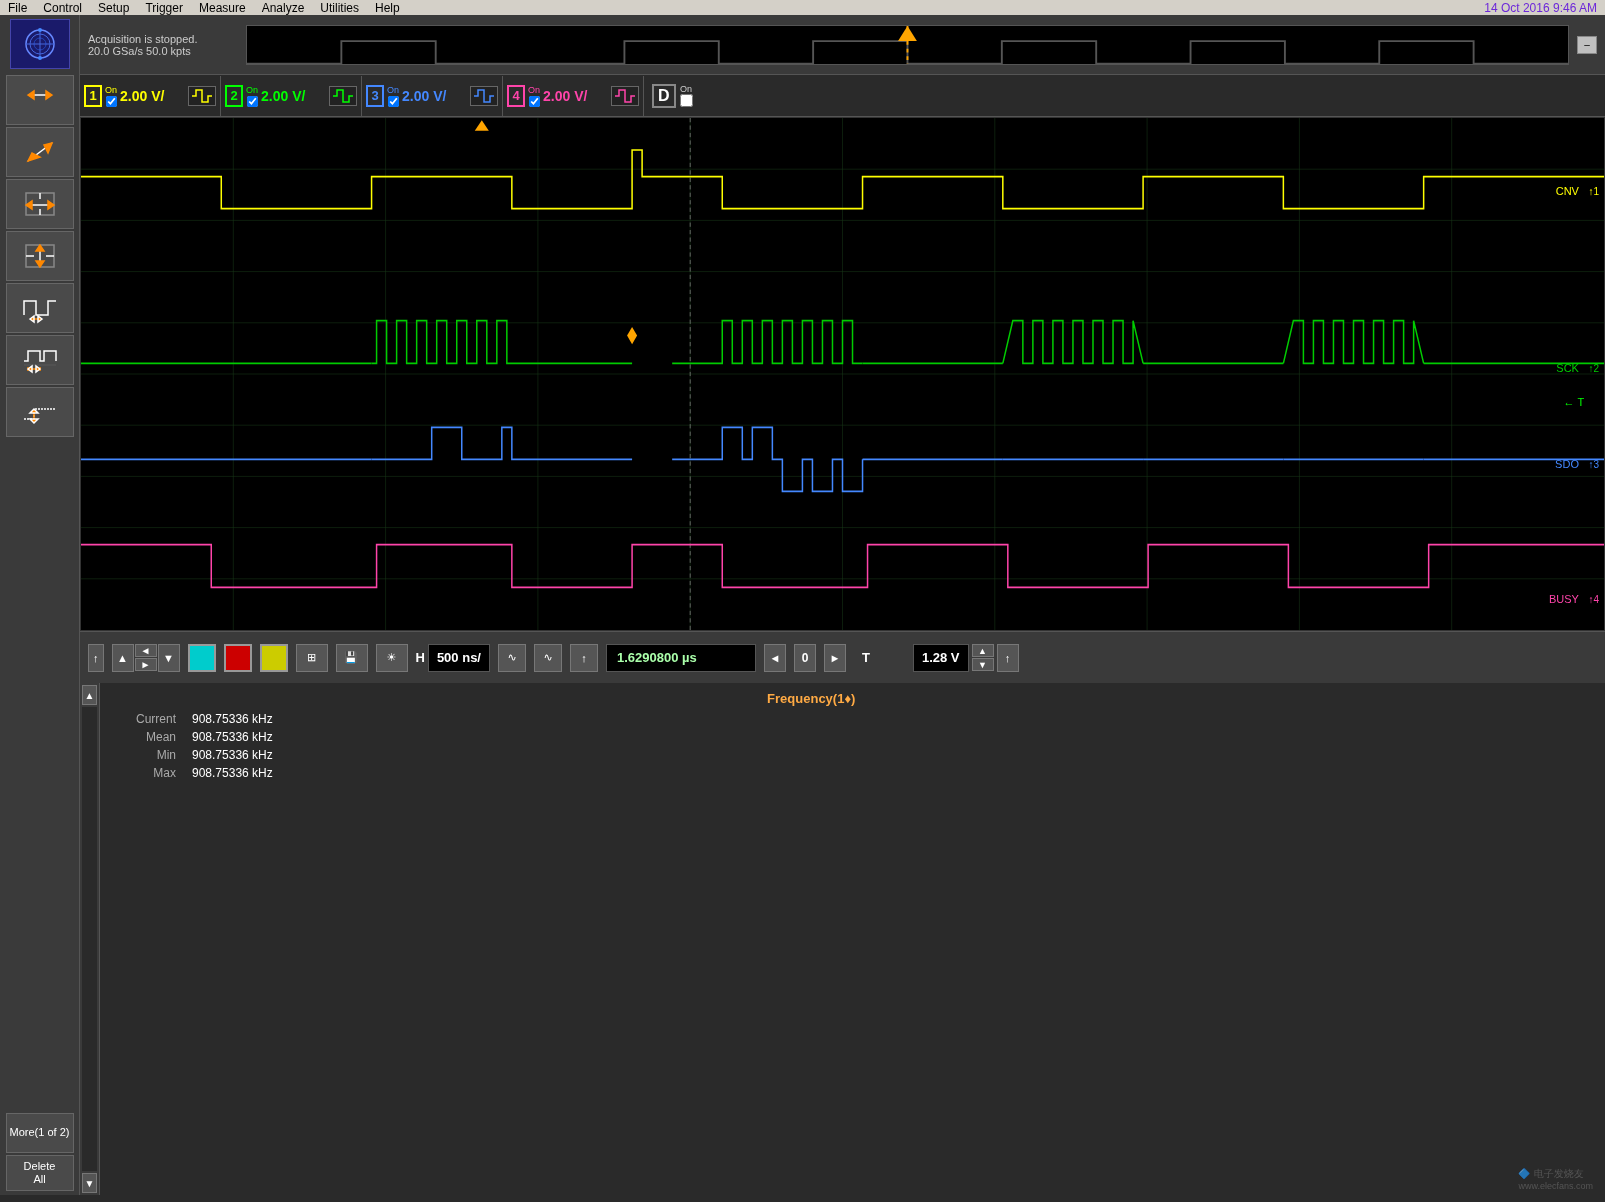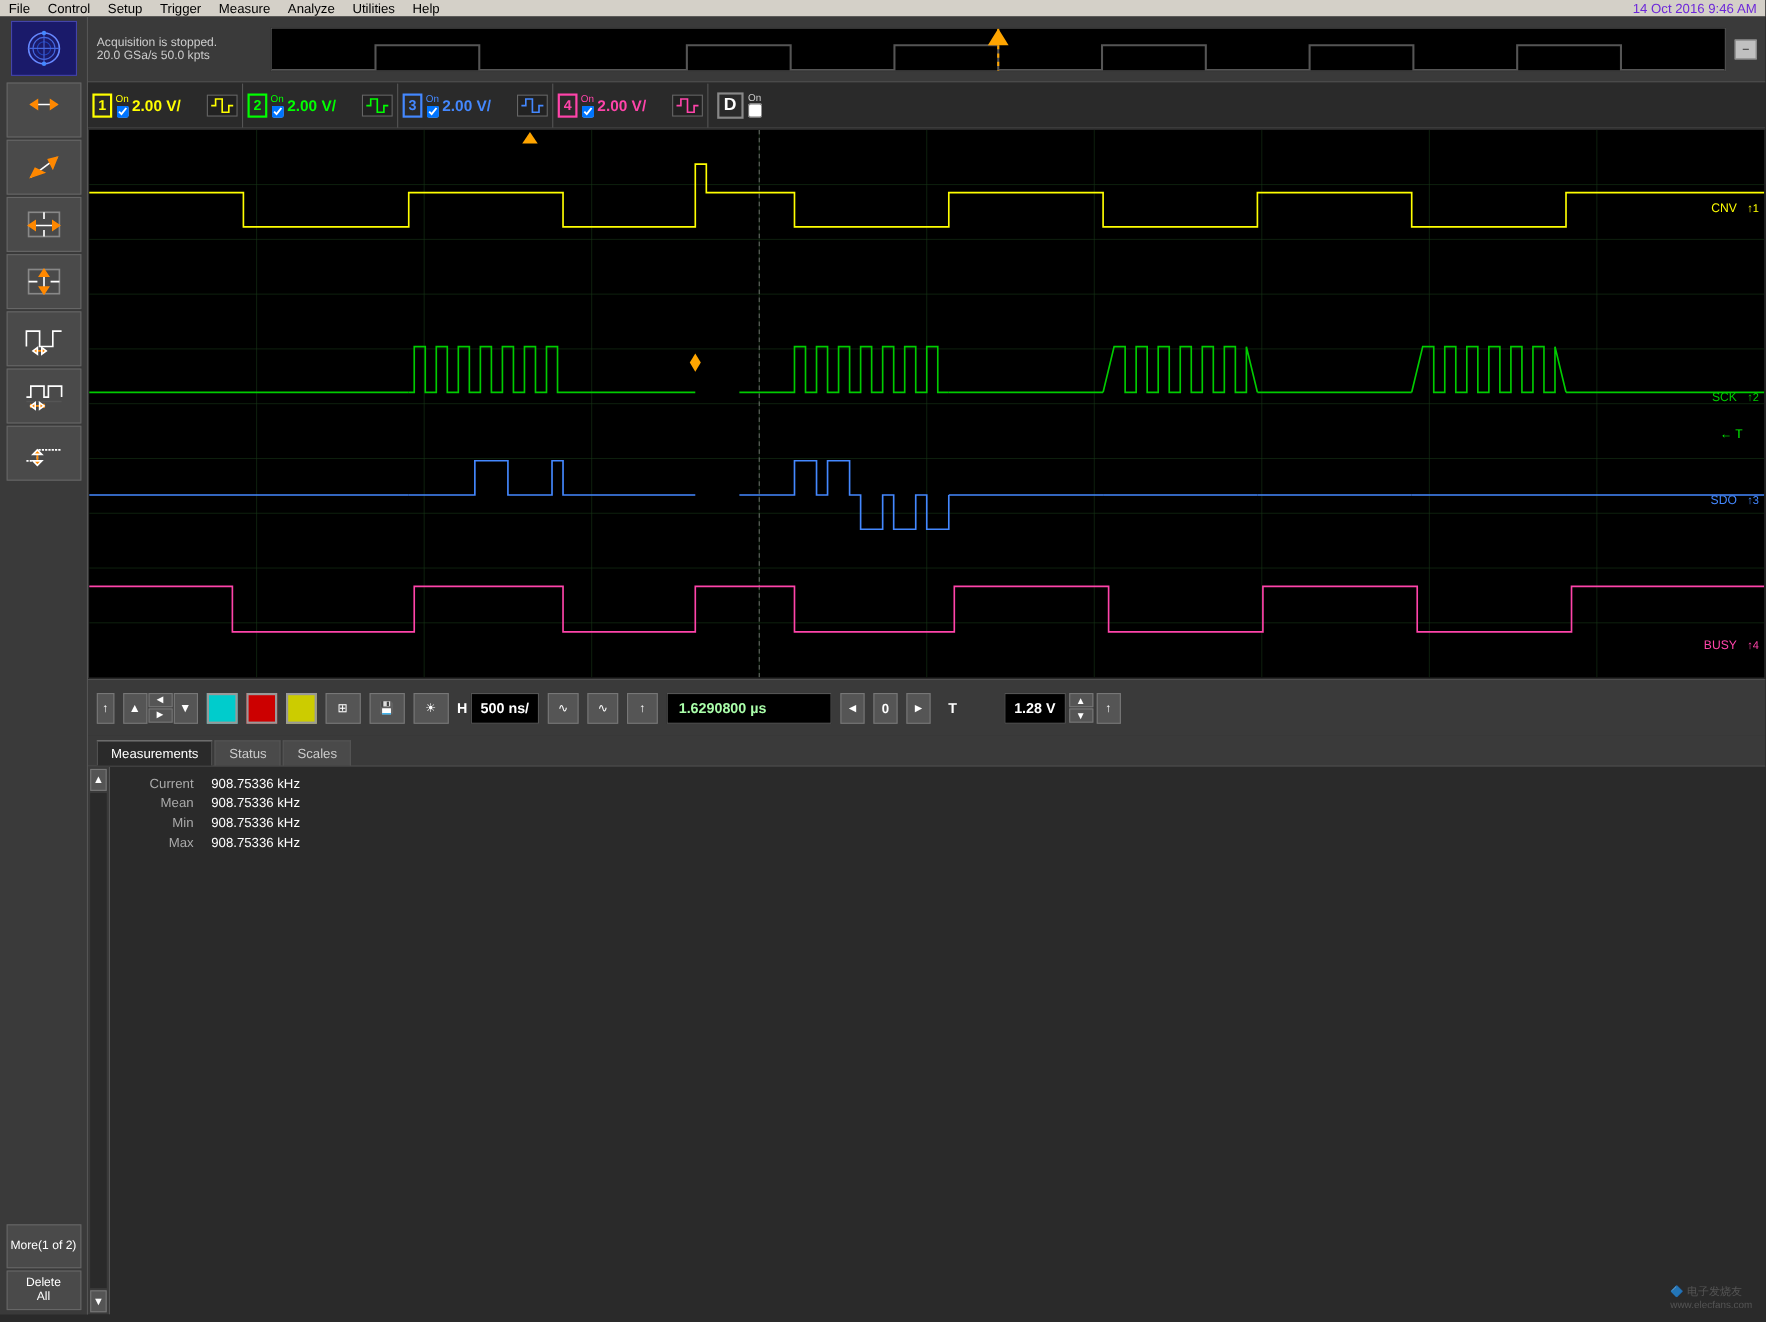--- a/index.html
+++ b/index.html
@@ -783,33 +783,29 @@
         <span class="t-label">T</span>
         <div class="trigger-value">1.28 V</div>
         <div class="up-down-btn">
           <div class="ud-btn">▲</div>
           <div class="ud-btn">▼</div>
         </div>
         <div class="ctrl-btn" style="width:22px;">↑</div>
       </div>
     </div>
 
-    <div id="meas-tabs">
-      <div class="meas-tab active">Measurements</div>
-      <div class="meas-tab inactive">Status</div>
-      <div class="meas-tab inactive">Scales</div>
-    </div>
 
     <div id="meas-panel">
       <div id="meas-scroll">
         <div class="scroll-btn">▲</div>
         <div style="flex:1;background:#2a2a2a;"></div>
         <div class="scroll-btn">▼</div>
       </div>
       <div id="meas-content">
+        <div class="meas-title">Frequency(1♦)</div>
         <div class="meas-row">
           <span class="meas-label">Current</span>
           <span class="meas-val">908.75336 kHz</span>
         </div>
         <div class="meas-row">
           <span class="meas-label">Mean</span>
           <span class="meas-val">908.75336 kHz</span>
         </div>
         <div class="meas-row">
           <span class="meas-label">Min</span>

